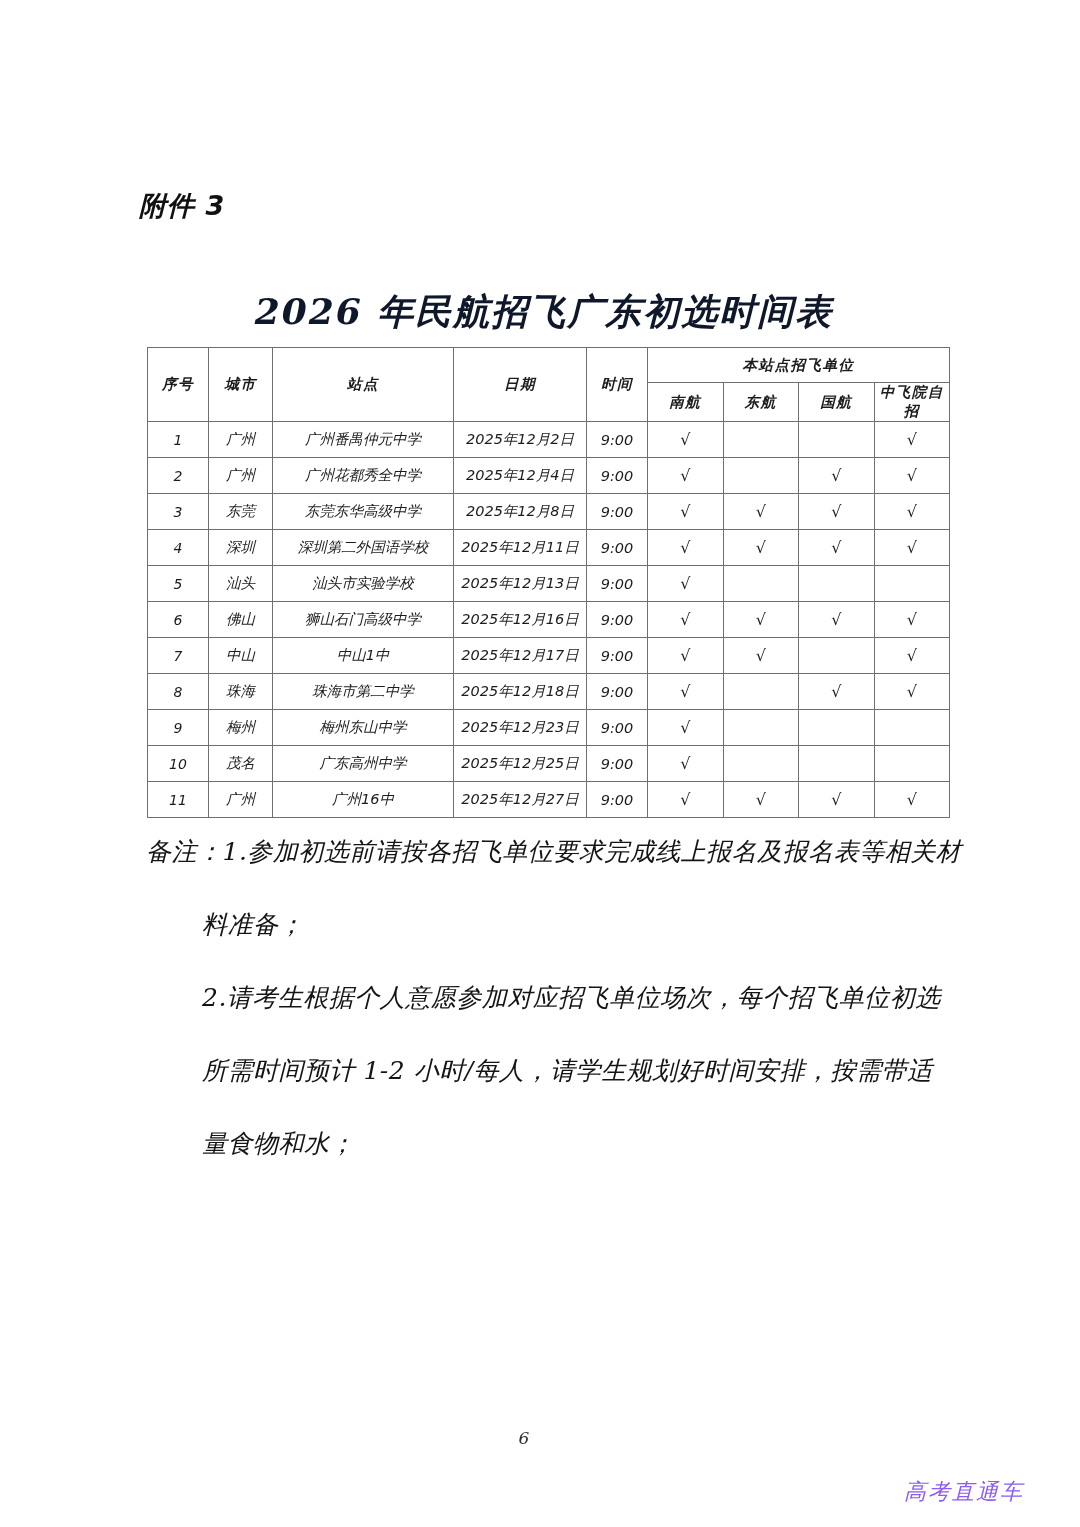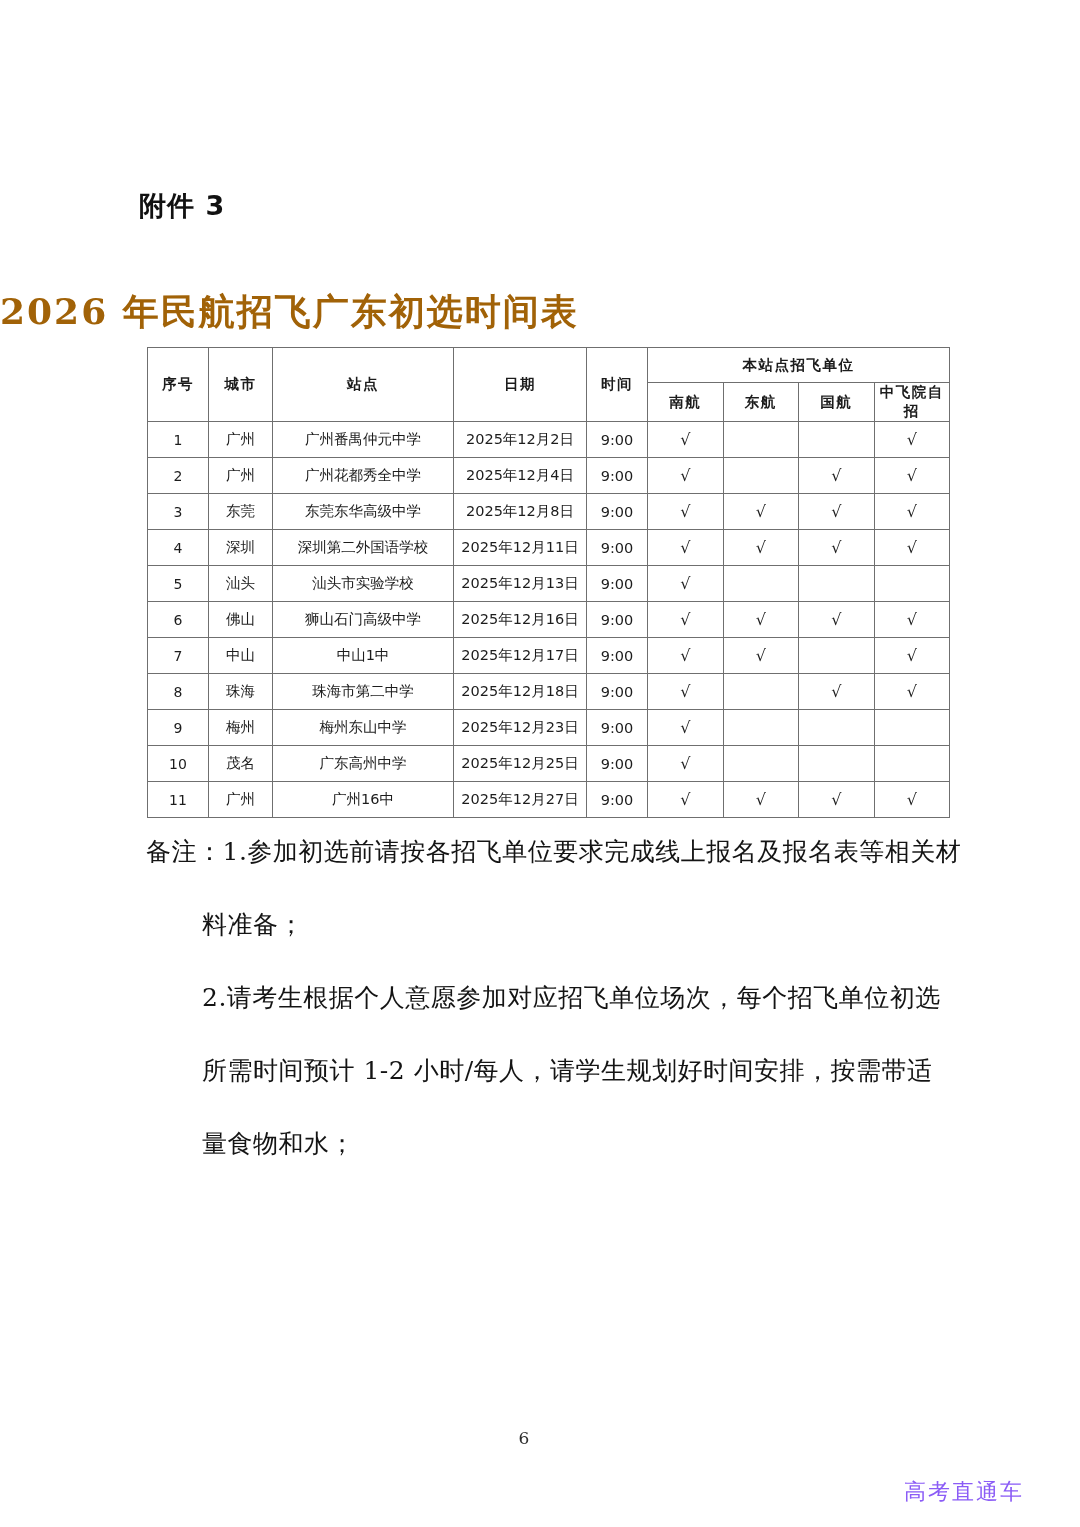--- a/index.html
+++ b/index.html
@@ -8,44 +8,47 @@
     background: #ffffff;
   }
   .page {
     position: relative;
     width: 1048px;
     height: 1527px;
     background: #ffffff;
     font-family: "DejaVu Sans", "Liberation Sans", sans-serif;
     color: #1a1a1a;
     overflow: hidden;
+    font-style: italic;
   }
 
   
   .attachment-label {
     position: absolute;
     left: 139px;
     top: 188px;
     font-size: 27px;
     font-weight: bold;
     letter-spacing: 1px;
     color: #111;
   }
 
   
   .doc-title {
     position: absolute;
     left: 0;
     right: 0;
     top: 288px;
+    text-align: center;
     font-family: "DejaVu Serif", "Liberation Serif", serif;
     font-size: 36px;
     font-weight: bold;
     letter-spacing: 2px;
-    color: #a16207;
+    color: #0f172a;
+    padding-left: 40px;
   }
 
   
   .tbl-wrap {
     position: absolute;
     left: 147px;
     top: 347px;
     width: 803px;
   }
   table.sched {

